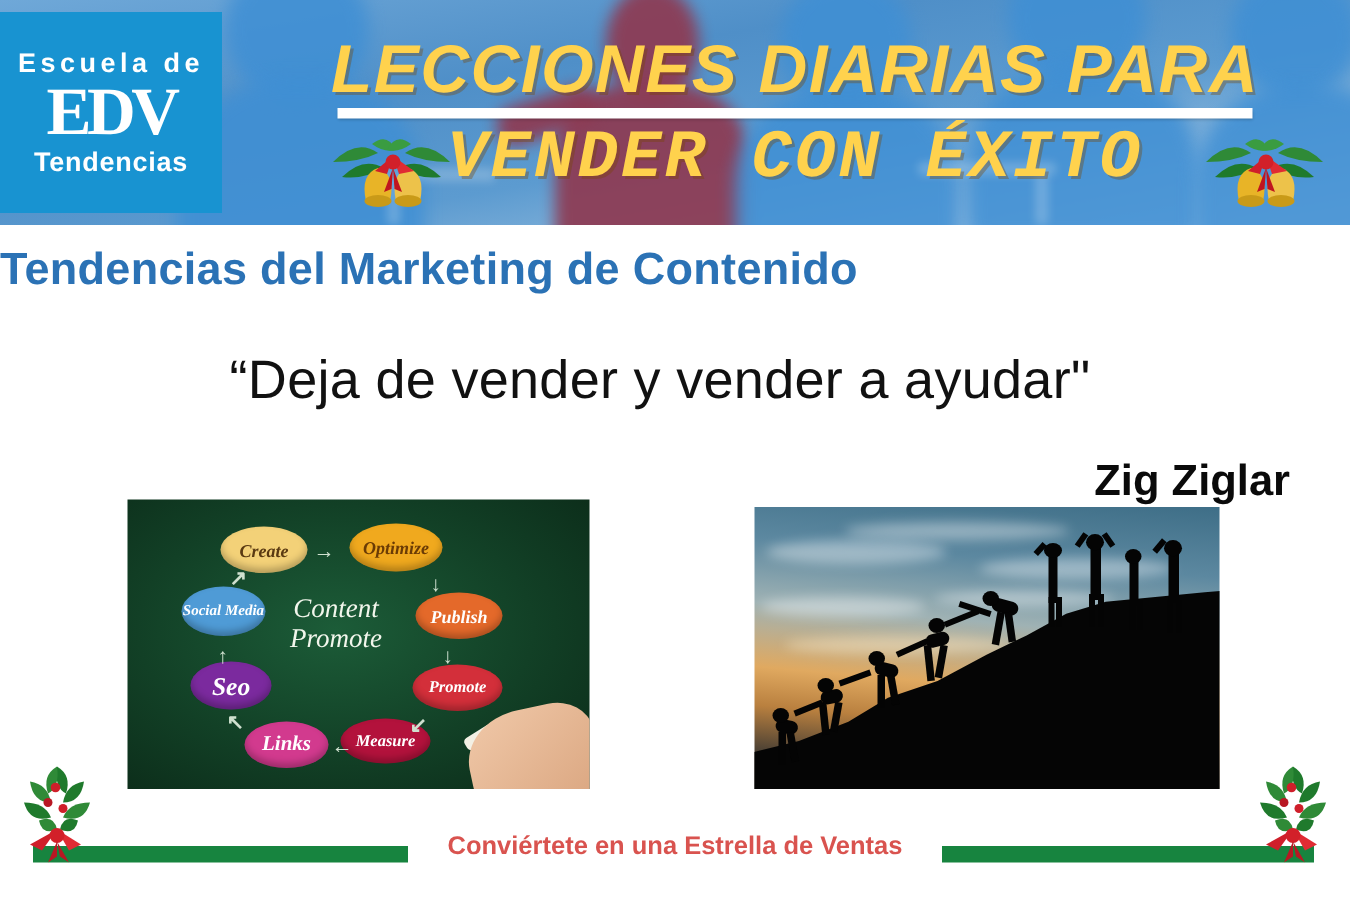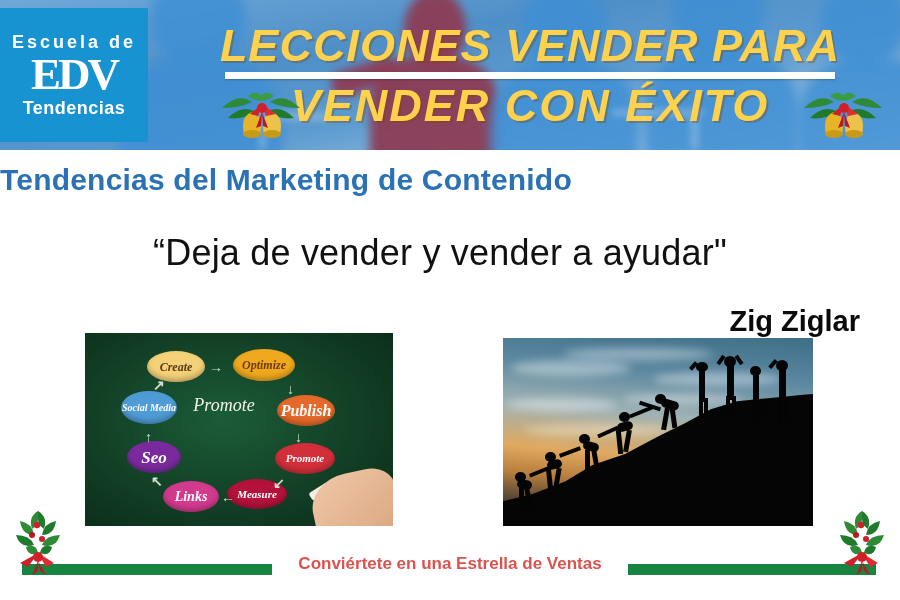--- a/index.html
+++ b/index.html
@@ -88,21 +88,21 @@
   .banner-line {
     font-size: 45px;
     font-weight: bold;
     font-style: italic;
     color: #ffd24d;
     letter-spacing: 1px;
     line-height: 1.02;
     text-shadow: 2px 2px 0 rgba(120,70,0,.35);
     white-space: nowrap;
   }
-  .banner-line.l2 { letter-spacing: 2px; }
+  .banner-line.l2 { letter-spacing: 2px; font-family: Liberation Mono, monospace; }
   .banner-rule {
     width: 610px;
     height: 7px;
     background: #ffffff;
     margin: 3px 0 4px 0;
     box-shadow: 0 1px 2px rgba(0,0,0,.25);
   }
 
   
   .bells { position: absolute; z-index: 7; width: 86px; height: 60px; }
@@ -273,21 +273,21 @@
     <div class="chairback" style="left:690px; top:116px; width:9px;   height:34px;"></div>
   </div>
 
   <div class="logo-box">
     <div class="logo-top">Escuela  de</div>
     <div class="logo-mid">EDV</div>
     <div class="logo-bottom">Tendencias</div>
   </div>
 
   <div class="banner-text">
-    <div class="banner-line l1">LECCIONES VENDER PARA</div>
+    <div class="banner-line l1">LECCIONES DIARIAS PARA</div>
     <div class="banner-rule"></div>
     <div class="banner-line l2">VENDER  CON  ÉXITO</div>
   </div>
 
   <svg class="bells left" viewBox="0 0 86 60">
     <g>
       <path d="M4 26 Q20 10 34 20 Q22 26 4 26 Z" fill="#2f8a37"></path>
       <path d="M10 36 Q24 22 38 30 Q24 38 10 36 Z" fill="#1f7a2c"></path>
       <path d="M82 26 Q66 10 52 20 Q64 26 82 26 Z" fill="#2f8a37"></path>
       <path d="M76 36 Q62 22 48 30 Q62 38 76 36 Z" fill="#1f7a2c"></path>
@@ -326,28 +326,29 @@
   </svg>
 </div>
 
 <div class="slide-title">Tendencias del Marketing de Contenido</div>
 <div class="quote">“Deja de vender y vender  a ayudar"</div>
 <div class="author">Zig Ziglar</div>
 
 <div class="img-left">
 
   <div class="chalk-center">
+    <div>Content</div>
     <div>Promote</div>
   </div>
 
   <div class="chalk-node" style="left:62px; top:18px; width:58px; height:31px; background:#f3d178; color:#5a3a12; font-size:12px;">Create</div>
 
   <div class="chalk-node" style="left:148px; top:16px; width:62px; height:32px; background:#f0a91e; color:#6b3c05; font-size:12px;">Optimize</div>
 
-  <div class="chalk-node" style="left:192px; top:62px; width:58px; height:31px; background:#e4692a; font-size:16px;">Publish</div>
+  <div class="chalk-node" style="left:192px; top:62px; width:58px; height:31px; background:#e4692a; font-size:12px;">Publish</div>
 
   <div class="chalk-node" style="left:190px; top:110px; width:60px; height:31px; background:#d32f3a; font-size:11px;">Promote</div>
 
   <div class="chalk-node" style="left:142px; top:146px; width:60px; height:30px; background:#b3123c; font-size:11px;">Measure</div>
 
   <div class="chalk-node" style="left:78px; top:148px; width:56px; height:31px; background:#d23a8e; font-size:14px;">Links</div>
 
   <div class="chalk-node" style="left:42px; top:108px; width:54px; height:32px; background:#7b2a9e; font-size:17px;">Seo</div>
 
   <div class="chalk-node" style="left:36px; top:58px; width:56px; height:33px; background:#4f9bd6; font-size:10px;">Social Media</div>

